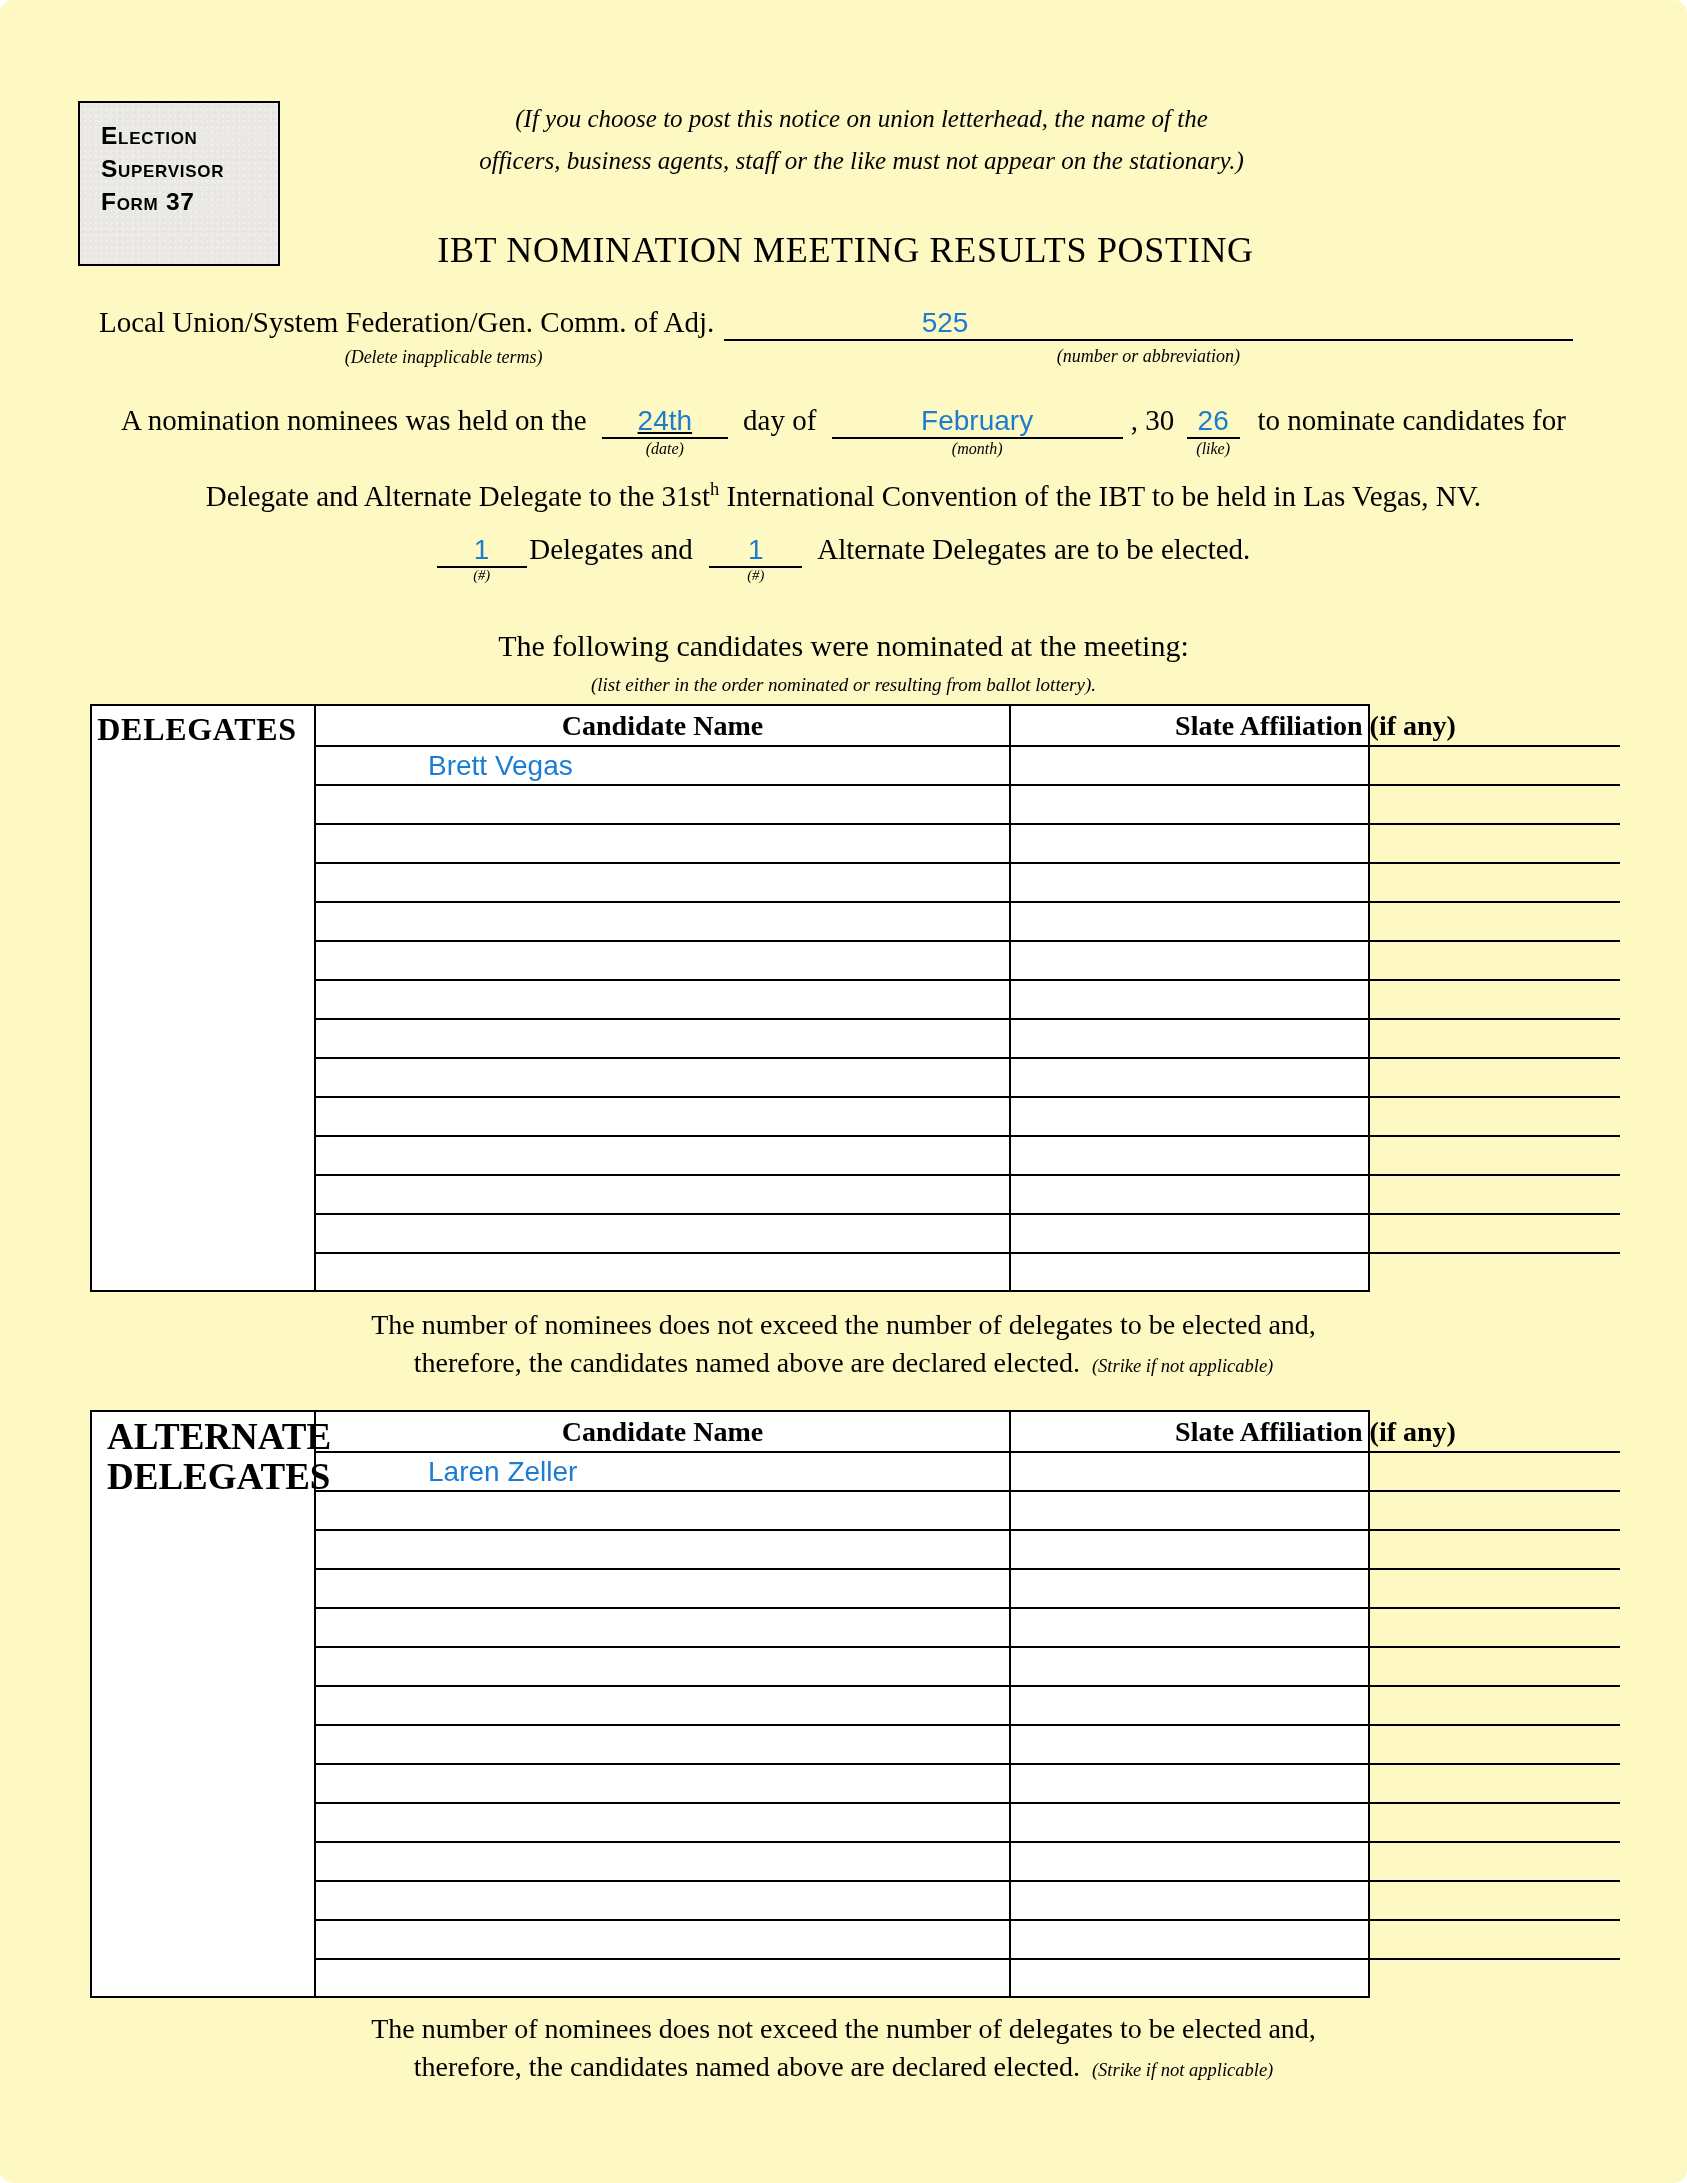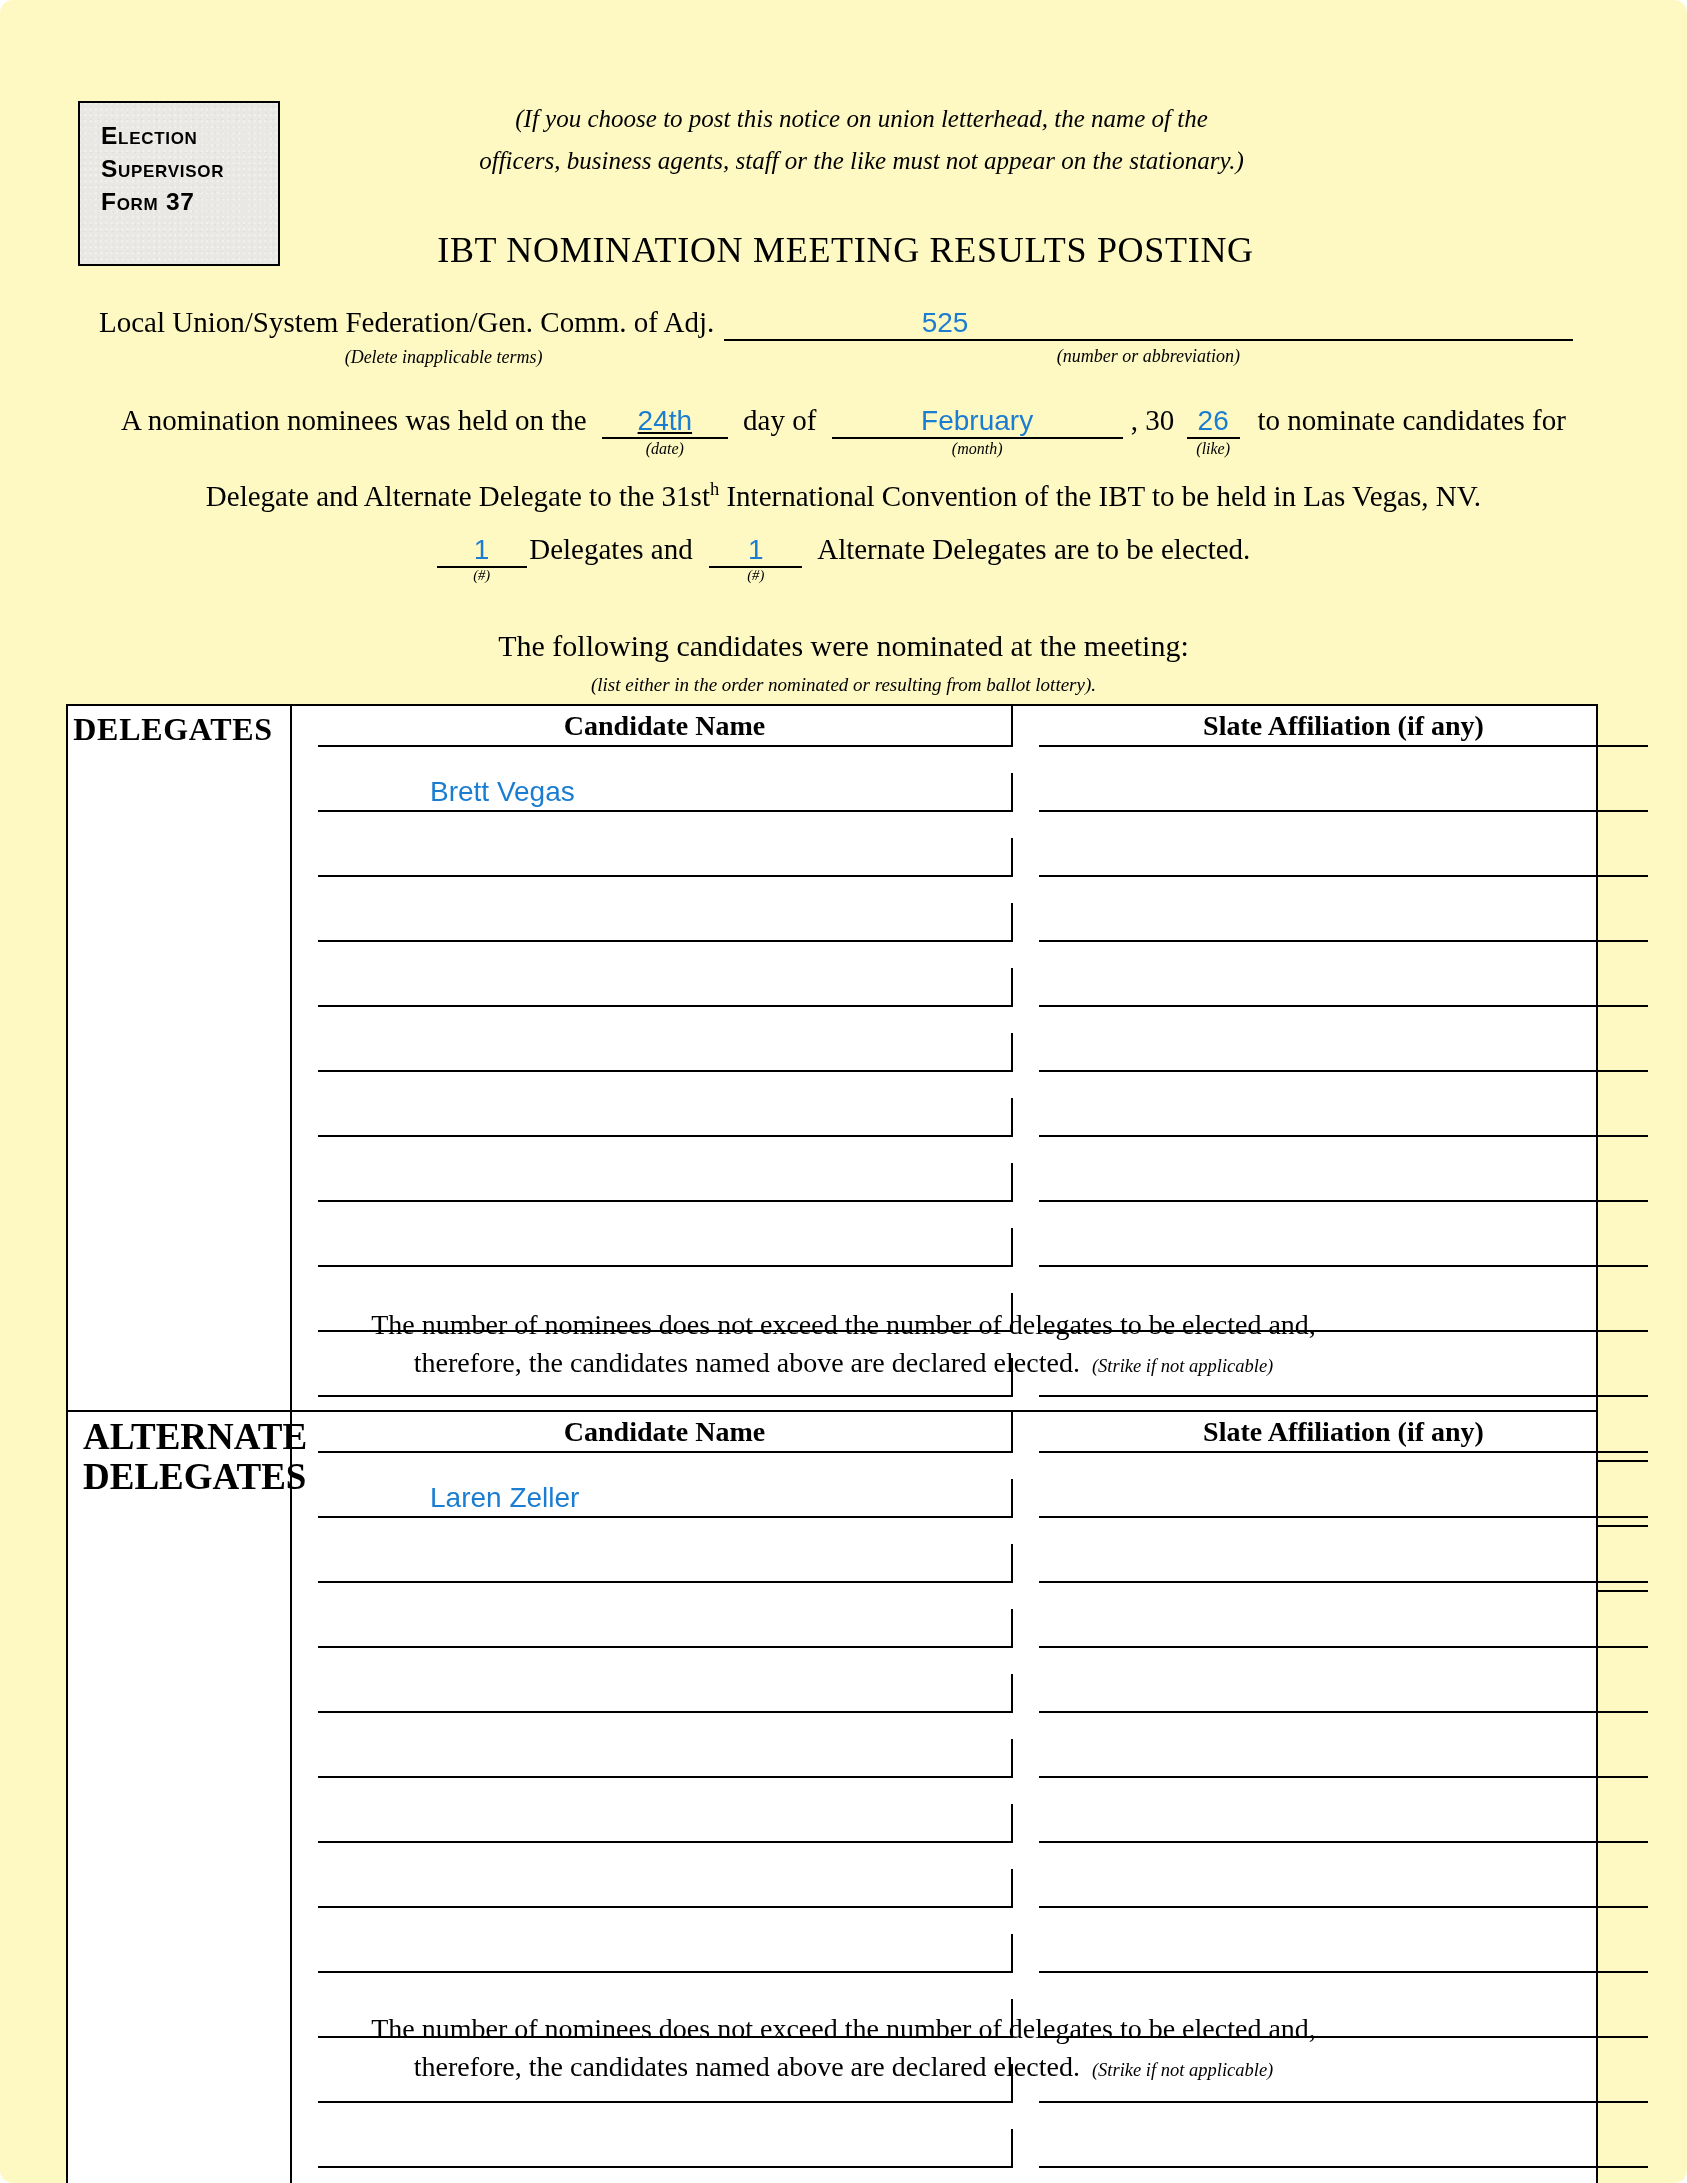--- a/index.html
+++ b/index.html
@@ -48,22 +48,22 @@
   .count-line{position:absolute;left:0;right:0;top:533px;text-align:center;font-size:29px;}
   .blank-count1{width:90px;margin-right:2.6px;}
   .blank-count2{width:93px;margin:0 9.3px;}
   .blank-count1 .hint,.blank-count2 .hint{font-size:14.6px;top:34px;}
 
   
   .nom-heading{position:absolute;left:0;right:0;top:629px;text-align:center;font-size:30px;}
   .nom-subheading{position:absolute;left:0;right:0;top:674px;text-align:center;font-style:italic;font-size:19px;}
 
   
-  .tbl{position:absolute;left:66px;width:1532px;box-sizing:border-box;border:2.6px solid #000;background:#fff;
-       display:grid;grid-template-columns:224px 695px 609px;grid-template-rows:41px repeat(13,39px) 36px;gap:26px;}
+  .tbl{position:absolute;left:90px;width:1280px;box-sizing:border-box;border:2.6px solid #000;background:#fff;
+       display:grid;grid-template-columns:224px 695px 609px;grid-template-rows:41px repeat(13,39px) 36px;}
   .tbl-delegates{top:704px;}
   .tbl-alternates{top:1410px;}
   .side{grid-column:1;grid-row:1 / span 15;border-right:2px solid #000;box-sizing:border-box;
         font-weight:bold;font-size:32px;padding:5.3px 0 0 5.3px;letter-spacing:0.7px;}
   .side.alt{font-size:37px;padding-left:15px;letter-spacing:0;}
   .side.alt span{display:block;line-height:40px;}
   .hcell{box-sizing:border-box;border-bottom:2.6px solid #000;display:flex;align-items:center;justify-content:center;
          font-weight:bold;font-size:28px;}
   .hcell.nh{border-right:2px solid #000;}
   .c{box-sizing:border-box;border-bottom:2.6px solid #000;display:flex;align-items:center;}

